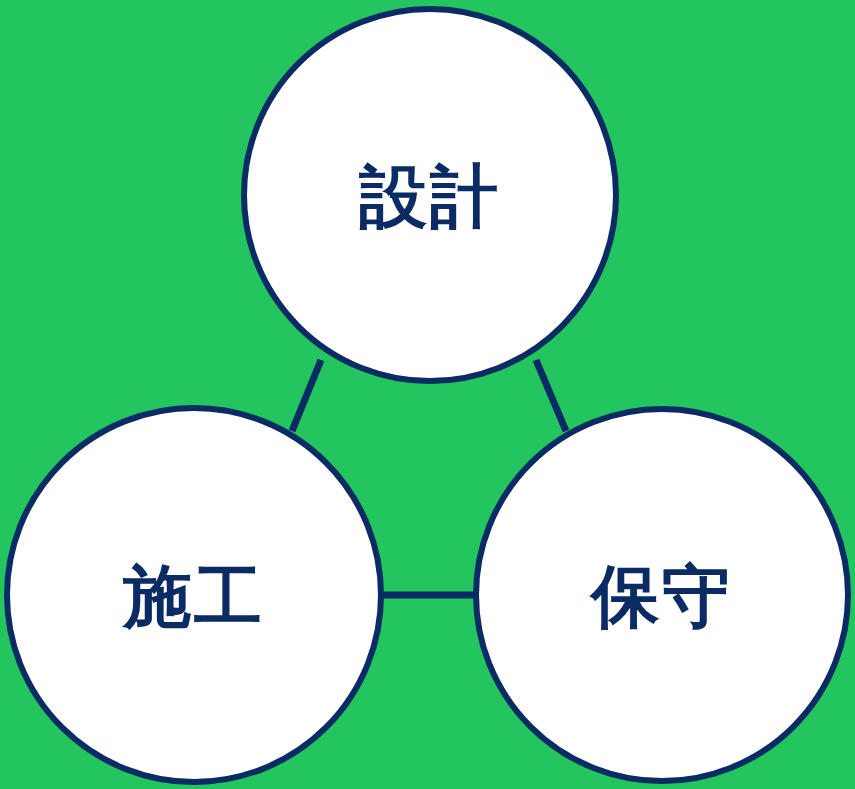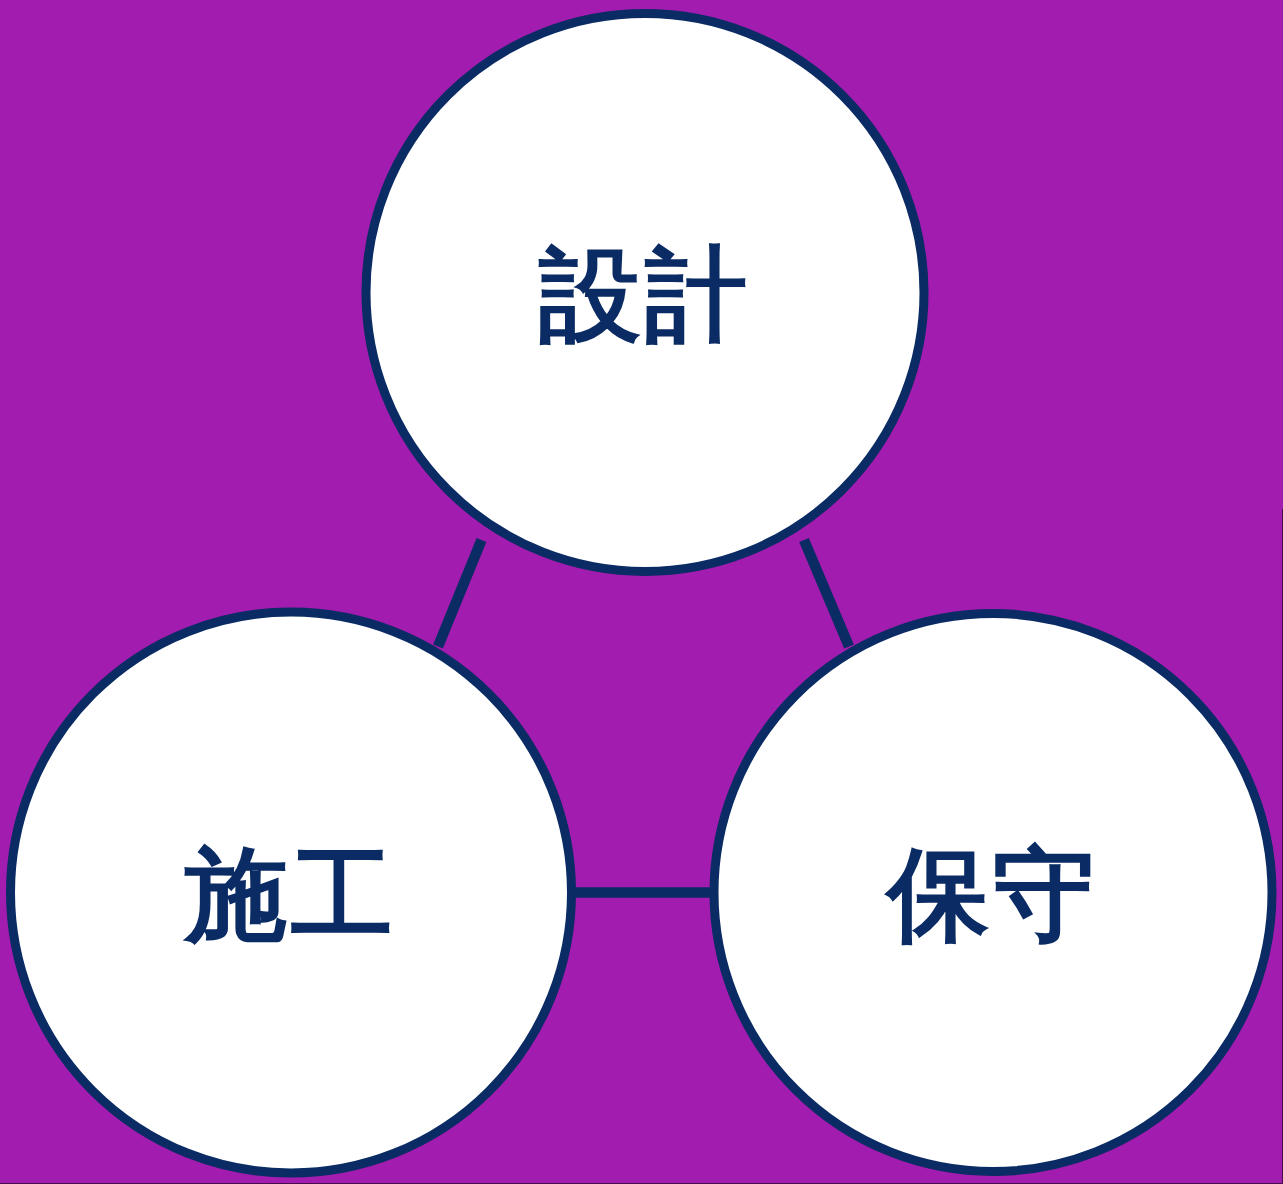--- a/index.html
+++ b/index.html
@@ -32,21 +32,21 @@
     font-family: "Liberation Serif", "DejaVu Serif", serif;
     font-weight: 700;
     letter-spacing: 0.04em;
     dominant-baseline: central;
     text-anchor: middle;
   }
 </style>
 </head>
 <body style="background: rgb(0, 0, 0);">
 
-<div id="diagram-root" style="background: #a21caf; width: 855px; height: 789px;">
+<div id="diagram-root" style="background: #22c55e; width: 855px; height: 789px;">
   <svg id="diagram-svg" viewBox="0 0 855 789" xmlns="http://www.w3.org/2000/svg">
 
     <g>
       <line id="c0" stroke-linecap="butt" x1="321" y1="360" x2="292" y2="431" stroke="#0A2B63" stroke-width="7"></line>
       <line id="c1" stroke-linecap="butt" x1="536" y1="360" x2="566" y2="431" stroke="#0A2B63" stroke-width="7"></line>
       <line id="c2" stroke-linecap="butt" x1="383" y1="595" x2="474" y2="595" stroke="#0A2B63" stroke-width="7"></line>
     </g>
 
     <g>
       <circle id="n0c" cx="430" cy="195" r="186" fill="#FFFFFF" stroke="#0A2B63" stroke-width="6"></circle>

